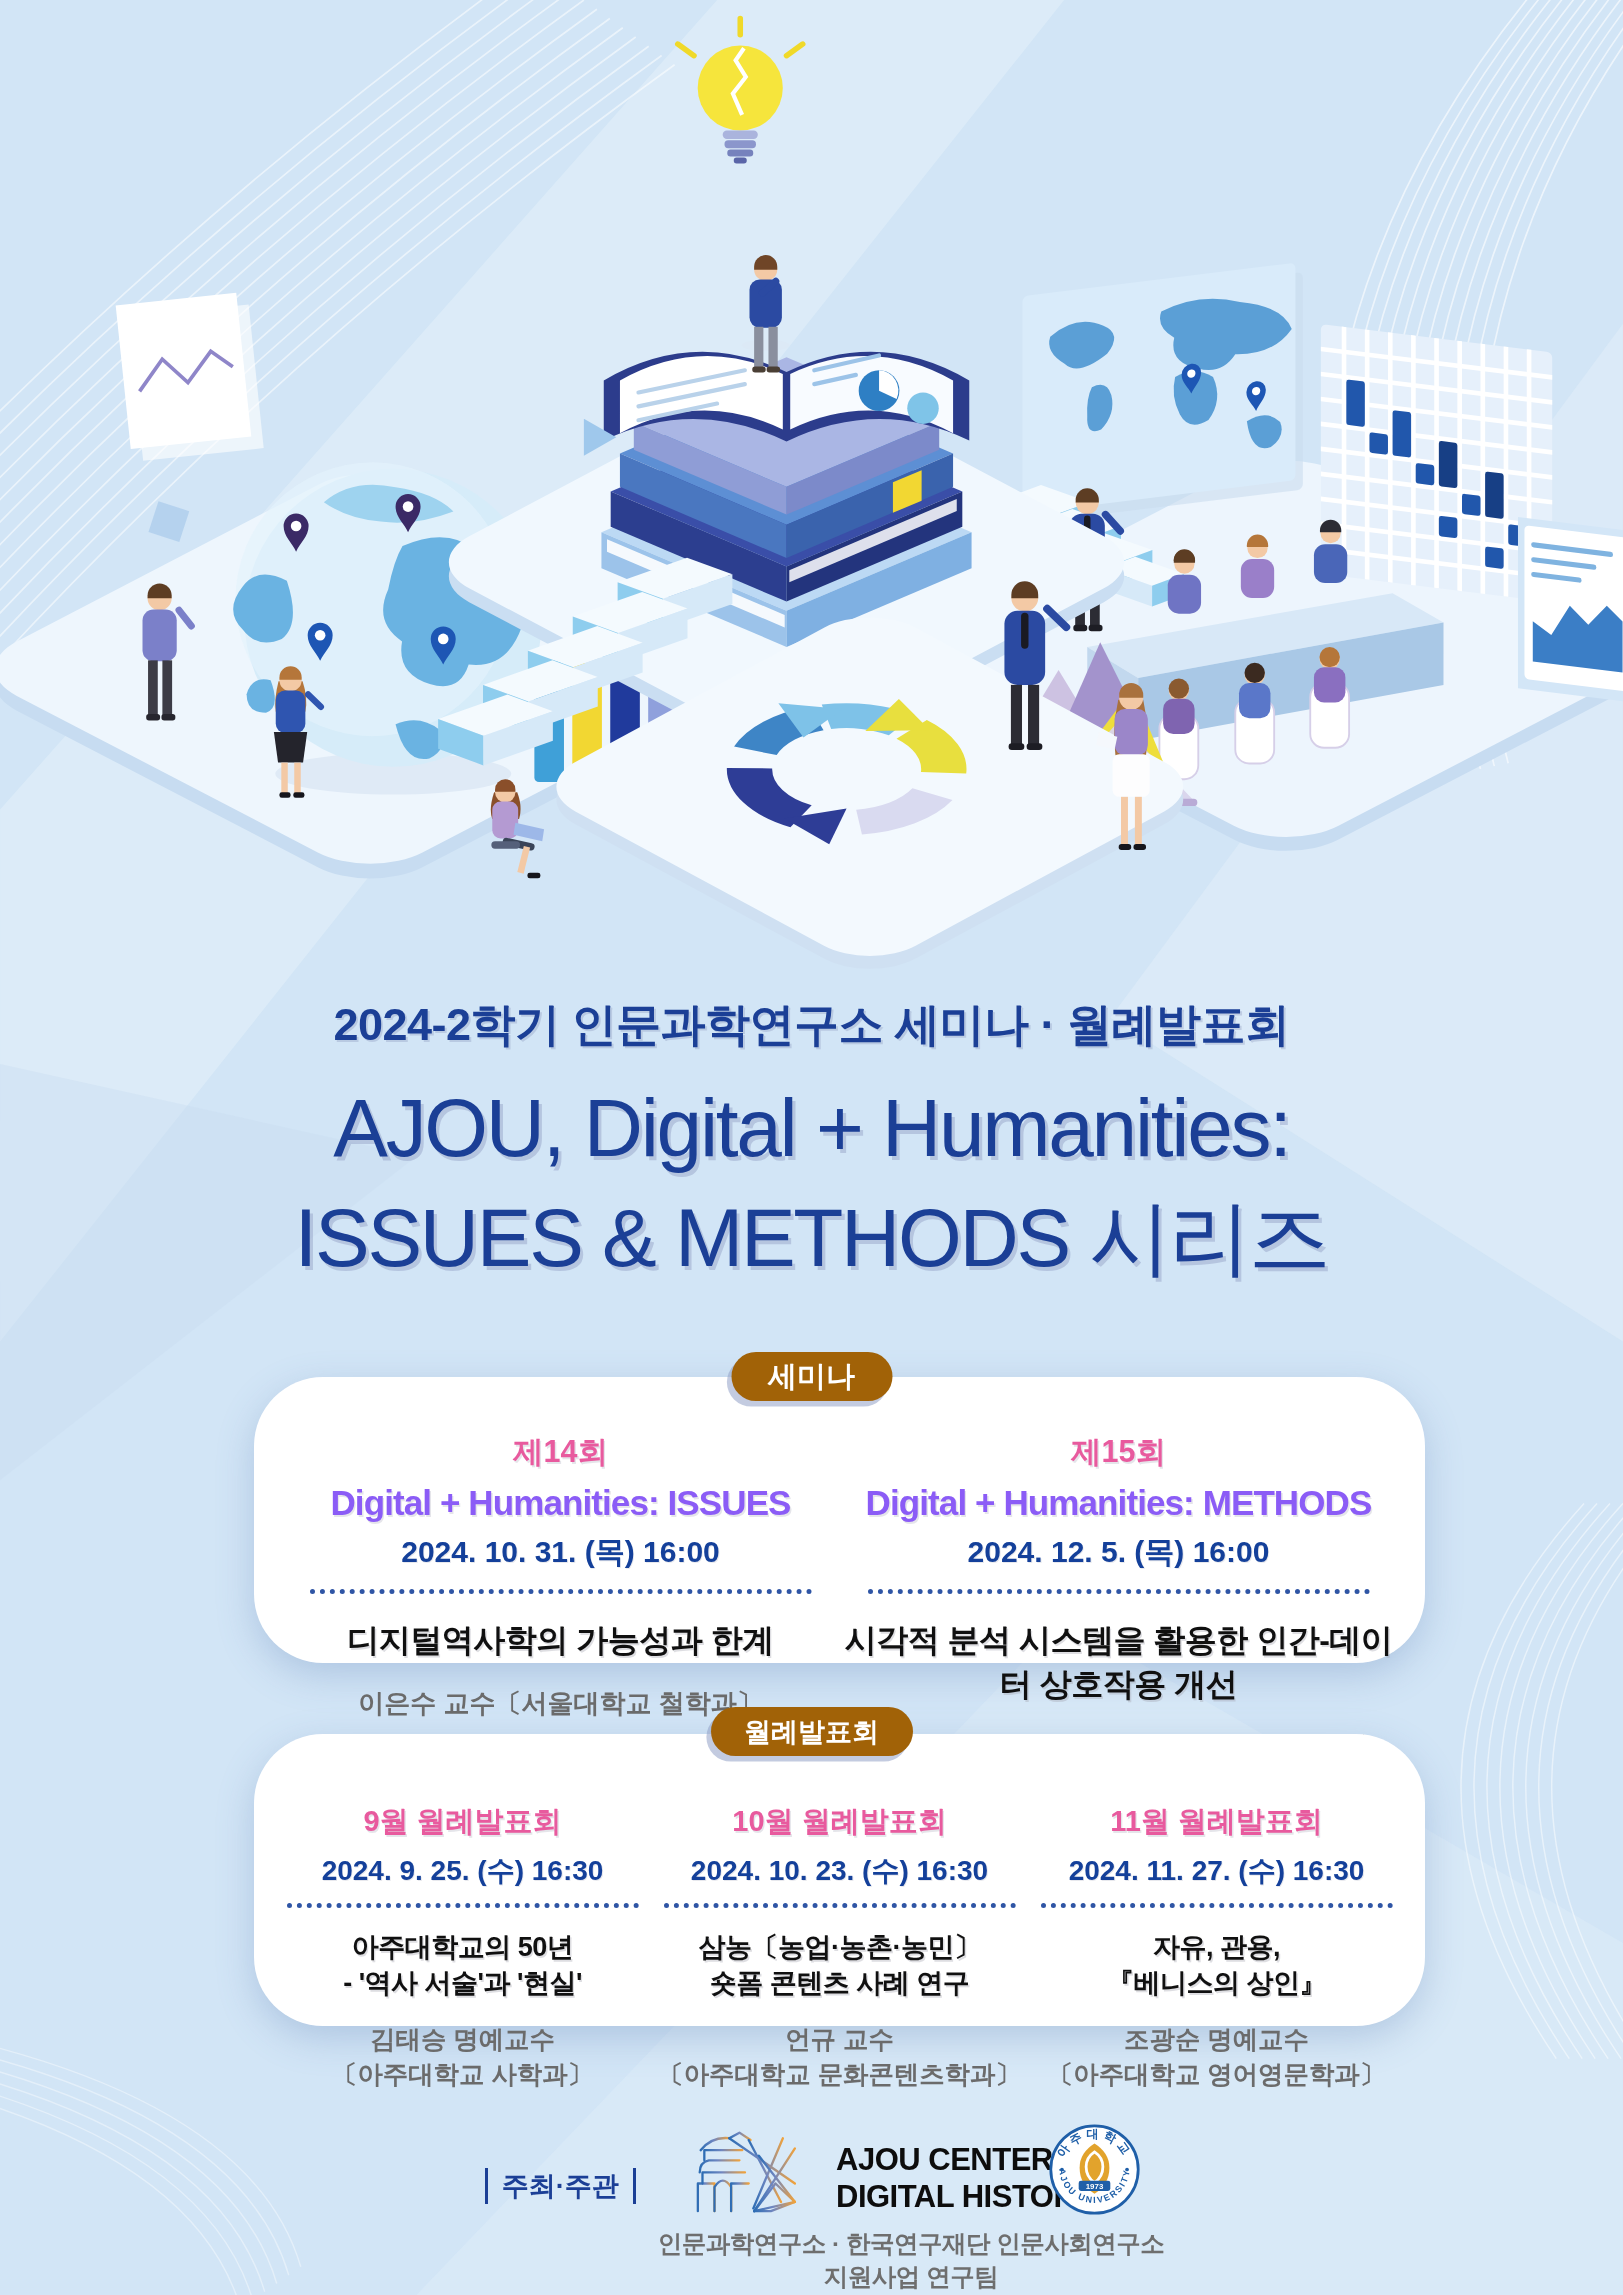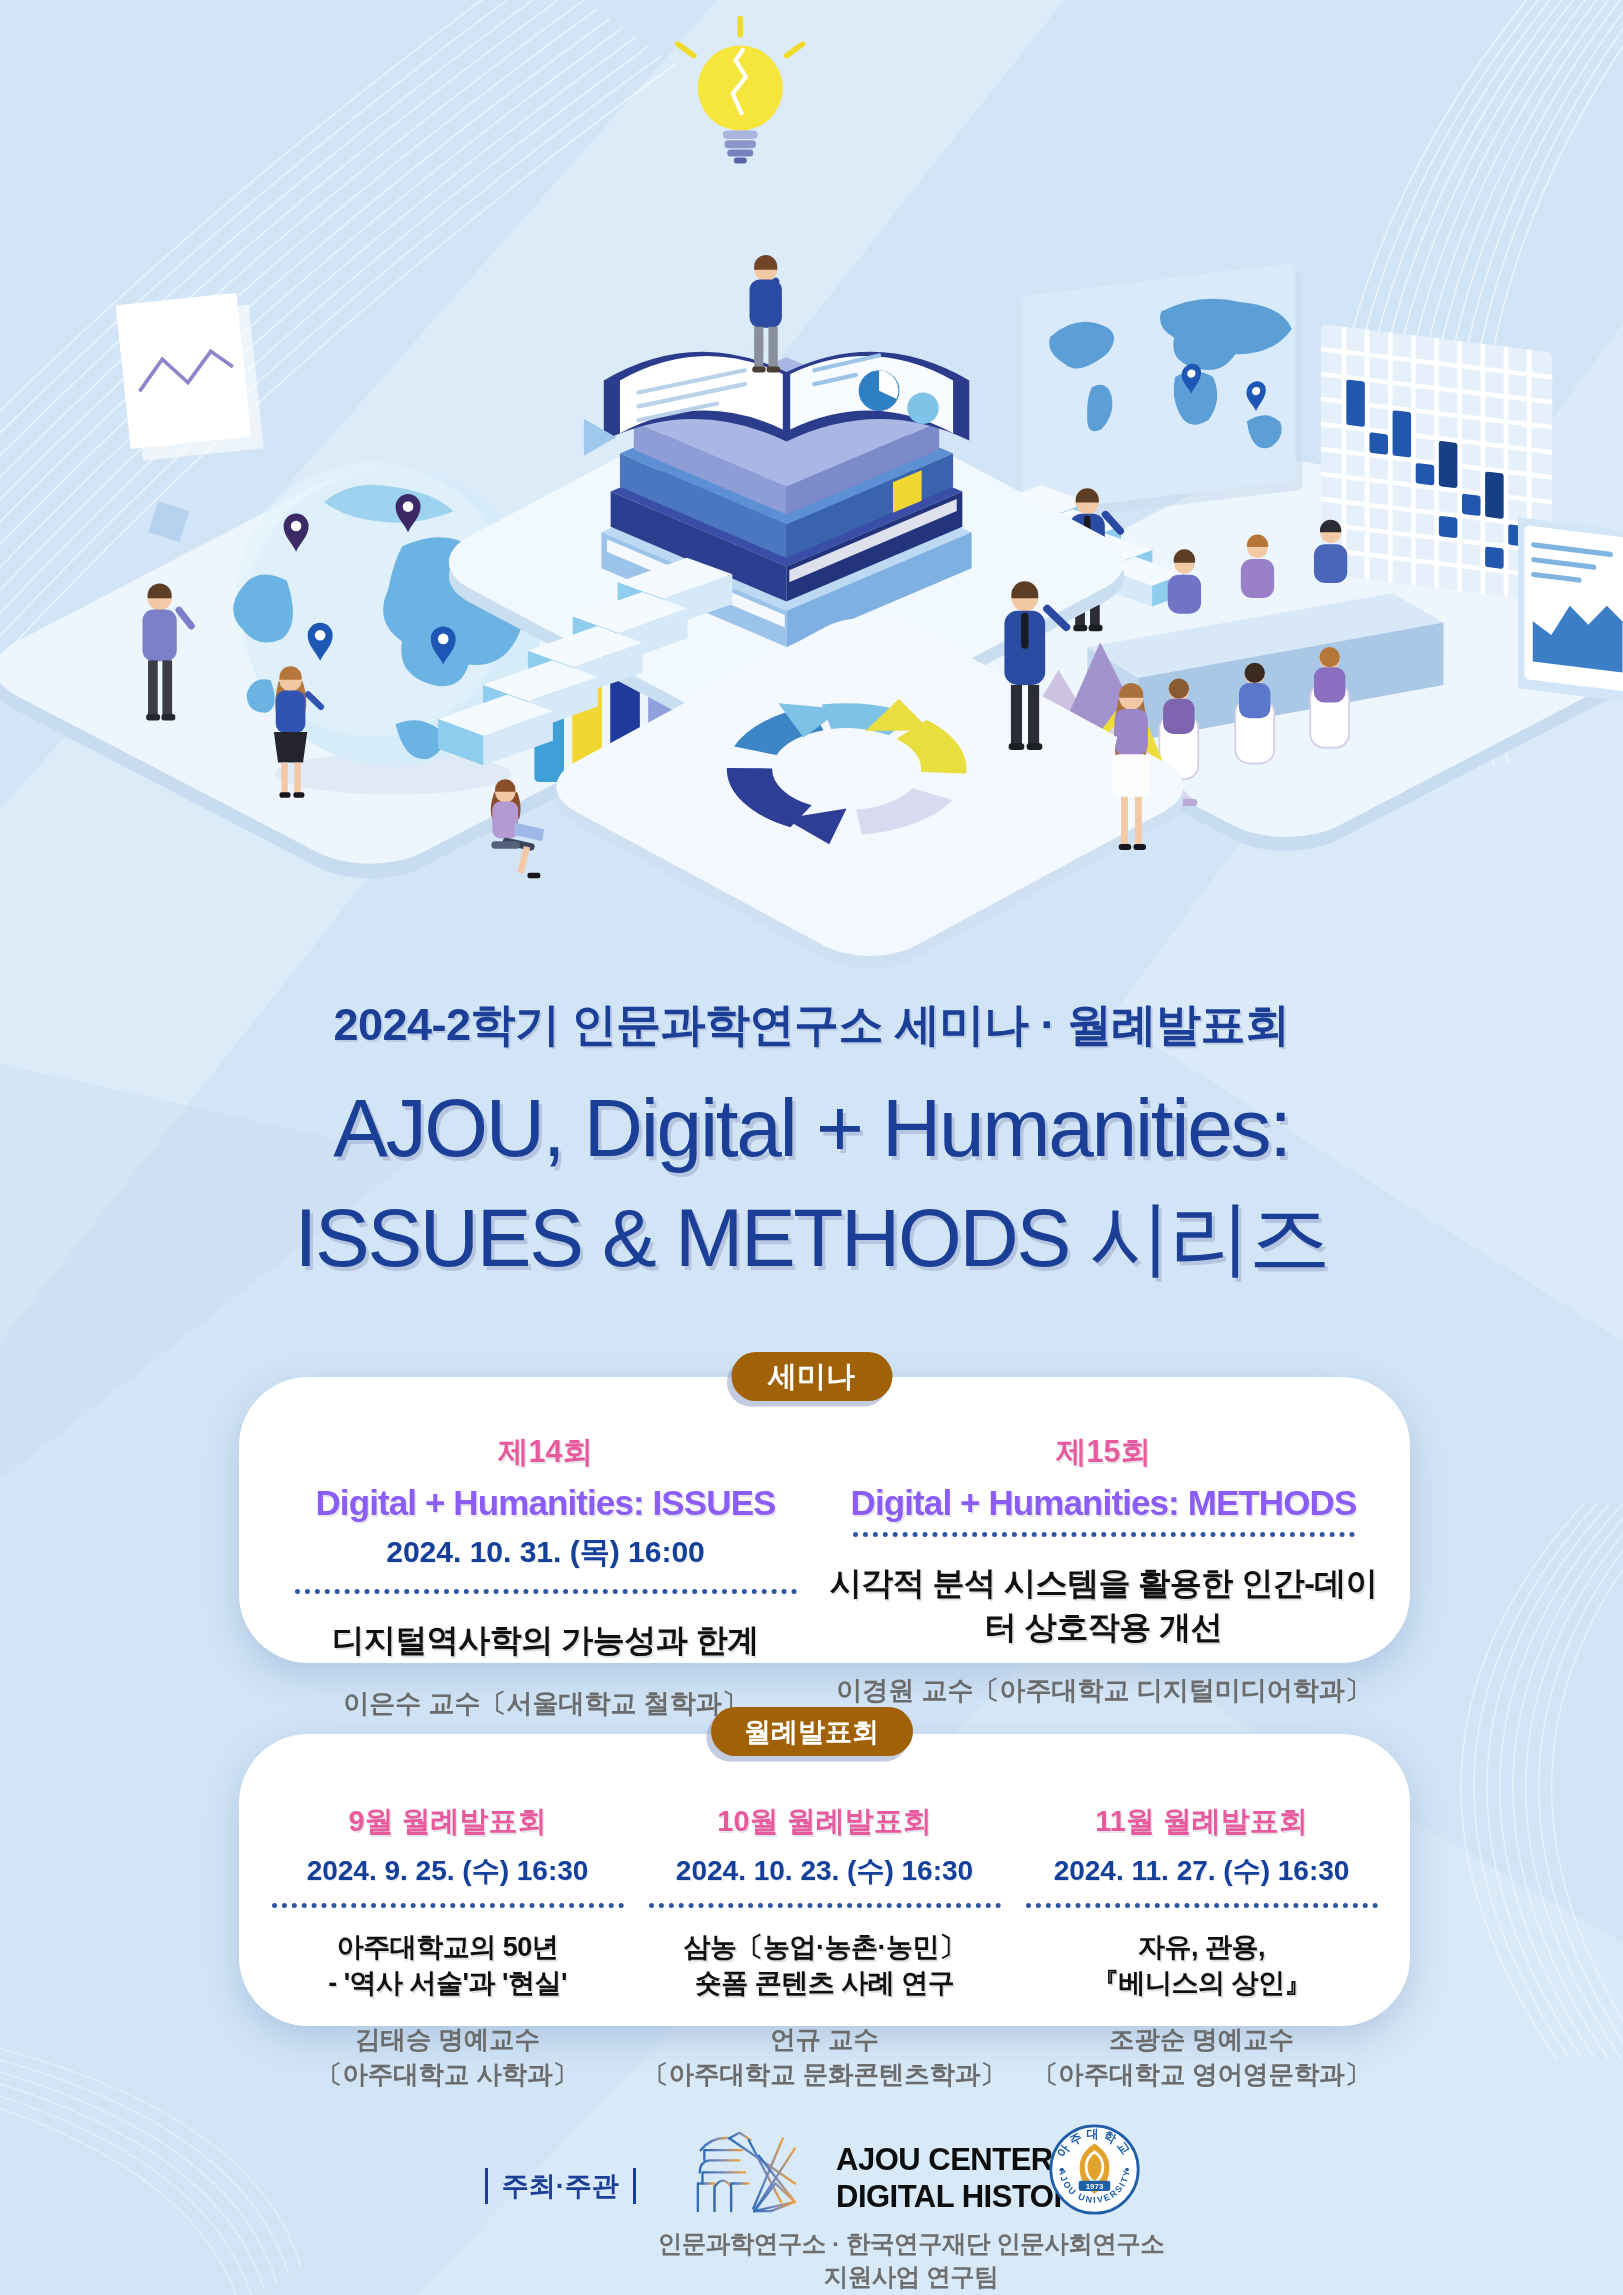--- a/index.html
+++ b/index.html
@@ -33,21 +33,21 @@
     background:#a16207;color:#fff;border-radius:28px;
     display:flex;align-items:center;justify-content:center;font-weight:800;
     box-shadow:-4.6px 5.6px 0 rgba(146,160,198,.55);
     z-index:4;
   }
   .badge.seminar{top:1352px;width:161px;height:49px;font-size:29px;}
   .badge.monthly{top:1707px;width:202px;height:49px;font-size:27px;text-align:center;}
 
   
   .card{
-    position:absolute;left:239px;width:1171px;background:#fff;border-radius:69px;
+    position:absolute;left:254px;width:1171px;background:#fff;border-radius:69px;
     box-shadow:0 12px 37px rgba(94,125,178,.30);z-index:3;
   }
   .card.seminar{top:1377px;height:286px;}
   .card.monthly{top:1734px;height:292px;}
   .card-inner{display:flex;justify-content:center;height:100%;}
   .sem-col{width:558px;padding-top:55px;text-align:center;}
   .mon-col{width:377px;padding-top:68px;text-align:center;}
 
   .round{font-size:30.5px;font-weight:800;color:#e85a9e;margin:0 0 10.2px;
          text-shadow:1.4px 1.9px 0 rgba(176,176,190,.33);}
@@ -504,20 +504,21 @@
         <div class="round">제14회</div>
         <div class="series">Digital + Humanities: ISSUES</div>
         <div class="datetime">2024. 10. 31. (목) 16:00</div>
         <div class="dotted"></div>
         <div class="topic">디지털역사학의 가능성과 한계</div>
         <div class="speaker">이은수 교수〔서울대학교 철학과〕</div>
       </div>
       <div class="sem-col">
         <div class="round">제15회</div>
         <div class="series">Digital + Humanities: METHODS</div>
+        <div class="datetime">2024. 12. 5. (목) 16:00</div>
         <div class="dotted"></div>
         <div class="topic">시각적 분석 시스템을 활용한 인간-데이터 상호작용 개선</div>
         <div class="speaker">이경원 교수〔아주대학교 디지털미디어학과〕</div>
       </div>
     </div>
   </div>
 
   <div class="badge monthly">월례발표회</div>
   <div class="card monthly">
     <div class="card-inner">

